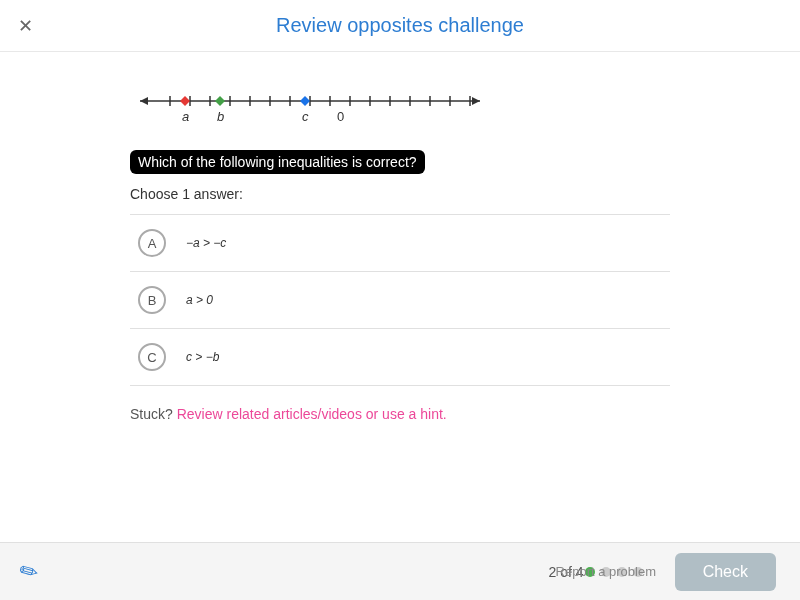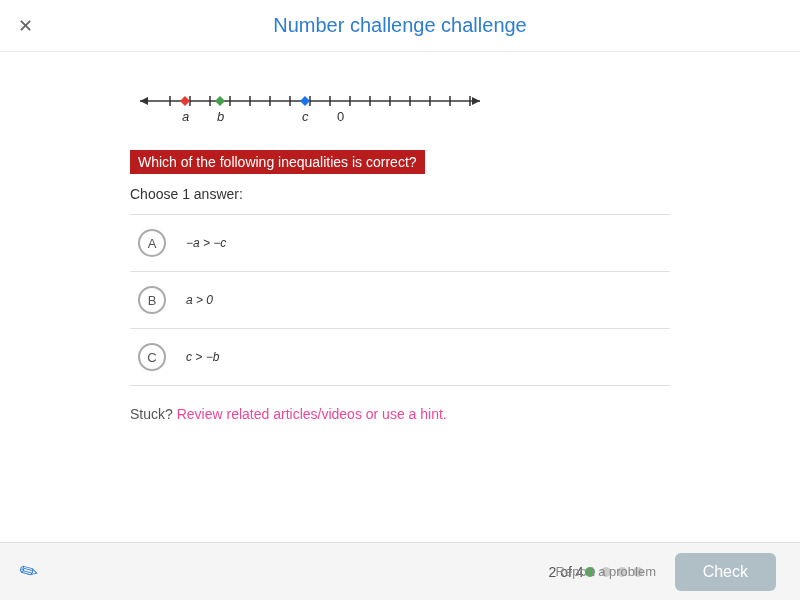--- a/index.html
+++ b/index.html
@@ -51,28 +51,28 @@
     .number-line-container {
       margin-bottom: 24px;
       margin-top: 10px;
     }
     .number-line-svg {
       display: block;
     }
 
     
     .question-text {
-      background: #b91c1c;
+      background: #000000;
       color: #fff;
       padding: 4px 8px;
       font-size: 14px;
       font-weight: 500;
       display: inline-block;
       margin-bottom: 12px;
-      border-radius: 0;
+      border-radius: 6px;
     }
     .choose-label {
       font-size: 14px;
       color: #333;
       margin-bottom: 12px;
       font-weight: 400;
     }
 
     
     .options-list {
@@ -193,21 +193,21 @@
       font-style: italic;
     }
   </style>
 </head>
 <body>
 
 <div class="header">
   <button class="close-btn">
     <span>✕</span>
   </button>
-  <span class="header-title">Number challenge challenge</span>
+  <span class="header-title">Review opposites challenge</span>
 </div>
 
 <div class="main">
 
   
   <div class="number-line-container">
     <svg class="number-line-svg" width="370" height="40" viewBox="0 0 370 40">
 
       <line x1="10" y1="15" x2="350" y2="15" stroke="#333" stroke-width="1.5"></line>
 

